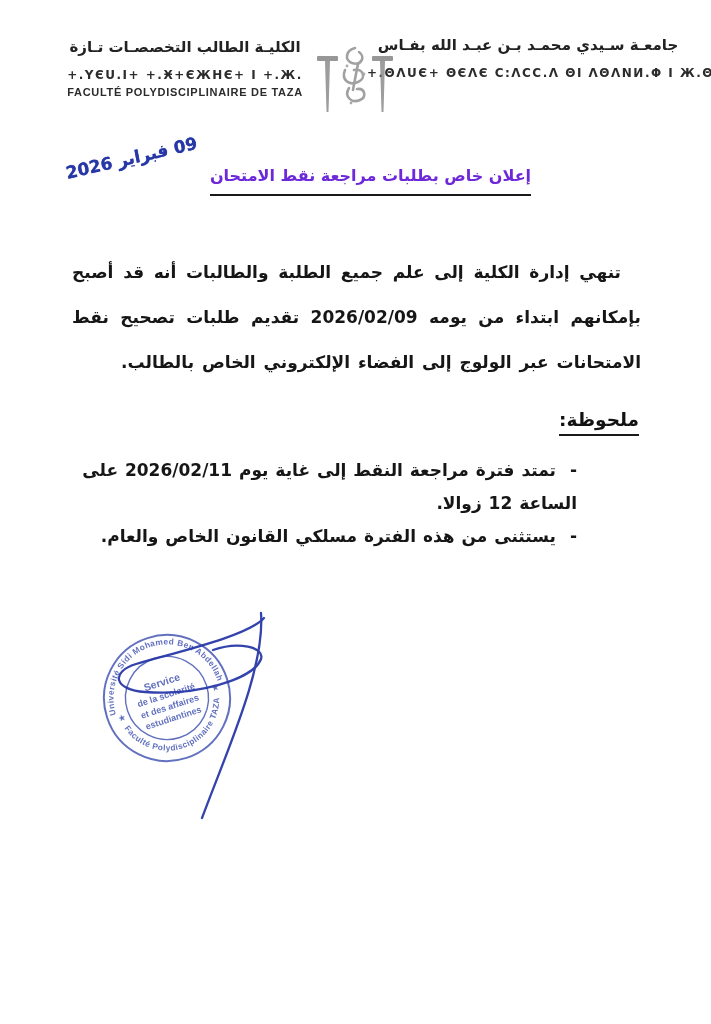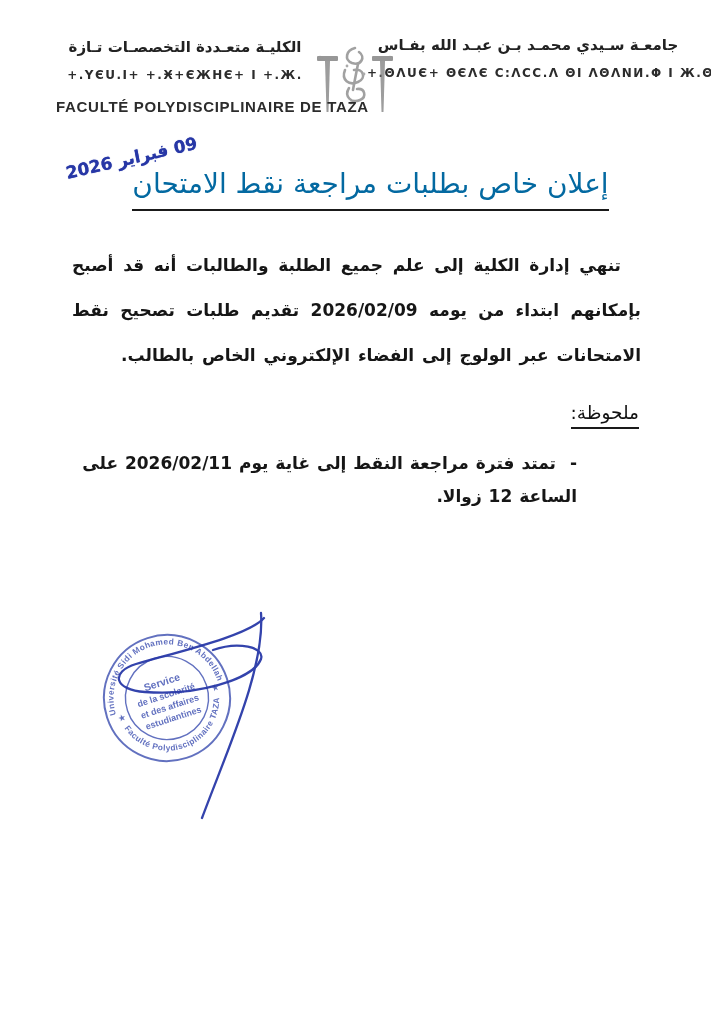--- a/index.html
+++ b/index.html
@@ -9,44 +9,44 @@
   }
   .page{position:absolute;inset:0;}
 
   
   .letterhead{position:absolute;top:34px;left:0;right:0;height:100px;}
   .hdr-block{position:absolute;text-align:center;color:#222;}
   .hdr-right{right:22px;top:2px;width:322px;}
   .hdr-left{left:56px;top:4px;width:258px;}
   .hdr-ar{font-size:15px;font-weight:bold;direction:rtl;white-space:nowrap;font-family:"DejaVu Sans",sans-serif;}
   .hdr-tif{font-size:12px;font-weight:bold;letter-spacing:1.5px;margin-top:12px;white-space:nowrap;color:#2c2c2c;}
-  .hdr-lat{font-size:15px;font-weight:bold;letter-spacing:0.7px;margin-top:16px;white-space:nowrap;font-family:"Liberation Sans",sans-serif;color:#2c2c2c;}
+  .hdr-lat{font-size:11px;font-weight:bold;letter-spacing:0.7px;margin-top:4px;white-space:nowrap;font-family:"Liberation Sans",sans-serif;color:#2c2c2c;}
   .hdr-logo{position:absolute;left:311px;top:6px;width:88px;height:82px;opacity:.8;}
 
   
   .title-wrap{position:absolute;top:166px;left:60px;right:30px;text-align:center;direction:rtl;}
   .title-text{
-    display:inline-block;font-size:28px;font-weight:normal;color:#0369a1;
+    display:inline-block;font-size:16px;font-weight:bold;color:#6d28d9;
     border-bottom:2.5px solid #1a1a1a;padding-bottom:7px;line-height:1.3;
   }
   .date-stamp{
     position:absolute;left:66px;top:163px;direction:rtl;white-space:nowrap;
     color:#2737a6;font-size:17px;font-weight:bold;letter-spacing:1px;
     transform:rotate(-13deg) skewX(-2deg);transform-origin:left center;
     text-shadow:0 0 0.7px #2737a6;
   }
 
   
-  .content{position:absolute;top:243px;left:72px;right:70px;direction:rtl;}
+  .content{position:absolute;top:250px;left:72px;right:70px;direction:rtl;}
   .para{
     margin:0 0 15px 0;text-align:justify;font-size:17px;font-weight:bold;
     line-height:2.66;text-indent:20px;word-spacing:2px;color:#161616;
   }
   .note-heading{
-    display:inline-block;margin:8px 2px 0 0;font-size:18.5px;font-weight:normal;
+    display:inline-block;margin:8px 2px 0 0;font-size:18.5px;font-weight:bold;
     border-bottom:2.2px solid #1a1a1a;padding-bottom:4px;color:#121212;
   }
   .note-list{margin:18px 0 0 0;padding:0 64px 0 0;list-style:none;}
   .note-list li{
     font-size:17px;font-weight:bold;line-height:1.95;text-align:right;color:#161616;word-spacing:1px;
   }
   .note-list li::before{content:"-";margin-left:14px;font-weight:bold;}
 
   
   .stamp-zone{position:absolute;left:52px;top:610px;width:280px;height:235px;}
@@ -82,39 +82,40 @@
             <path d="M47 24 C 45 34, 43 44, 42 50"></path>
           </g>
           <circle cx="36" cy="26" r="1.4" stroke="none"></circle>
           <circle cx="53" cy="34" r="1.4" stroke="none"></circle>
           <circle cx="40" cy="63" r="1.4" stroke="none"></circle>
         </g>
       </svg>
     </div>
 
     <div class="hdr-block hdr-left">
-      <div class="hdr-ar">الكليـة متعـددة التخصصـات تـازة</div>
+      <div class="hdr-ar">الكليـة الطالب التخصصـات تـازة</div>
       <div class="hdr-tif">+.ΥЄU.Ι+   +.Ӿ+ЄЖΗЄ+   Ι   +.Ж.</div>
       <div class="hdr-lat">FACULTÉ POLYDISCIPLINAIRE DE TAZA</div>
     </div>
   </div>
 
   <div class="date-stamp">09 فبراير 2026</div>
 
   <div class="title-wrap">
     <span class="title-text">إعلان خاص بطلبات مراجعة نقط الامتحان</span>
   </div>
 
   <div class="content">
     <p class="para">تنهي إدارة الكلية إلى علم جميع الطلبة والطالبات أنه قد أصبح بإمكانهم ابتداء من يومه 2026/02/09 تقديم طلبات تصحيح نقط الامتحانات عبر الولوج إلى الفضاء الإلكتروني الخاص بالطالب.</p>
 
     <span class="note-heading">ملحوظة:</span>
 
     <ul class="note-list">
       <li>تمتد فترة مراجعة النقط إلى غاية يوم 2026/02/11 على الساعة 12 زوالا.</li>
+      <li>يستثنى من هذه الفترة مسلكي القانون الخاص والعام.</li>
     </ul>
   </div>
 
   <div class="stamp-zone">
     <svg viewBox="0 0 280 235" xmlns="http://www.w3.org/2000/svg">
 
       <g transform="translate(115,88) rotate(-18)" opacity="0.82">
         <circle r="63" fill="none" stroke="#4052b2" stroke-width="2"></circle>
         <circle r="41.5" fill="none" stroke="#4052b2" stroke-width="1.4"></circle>
         <defs>

